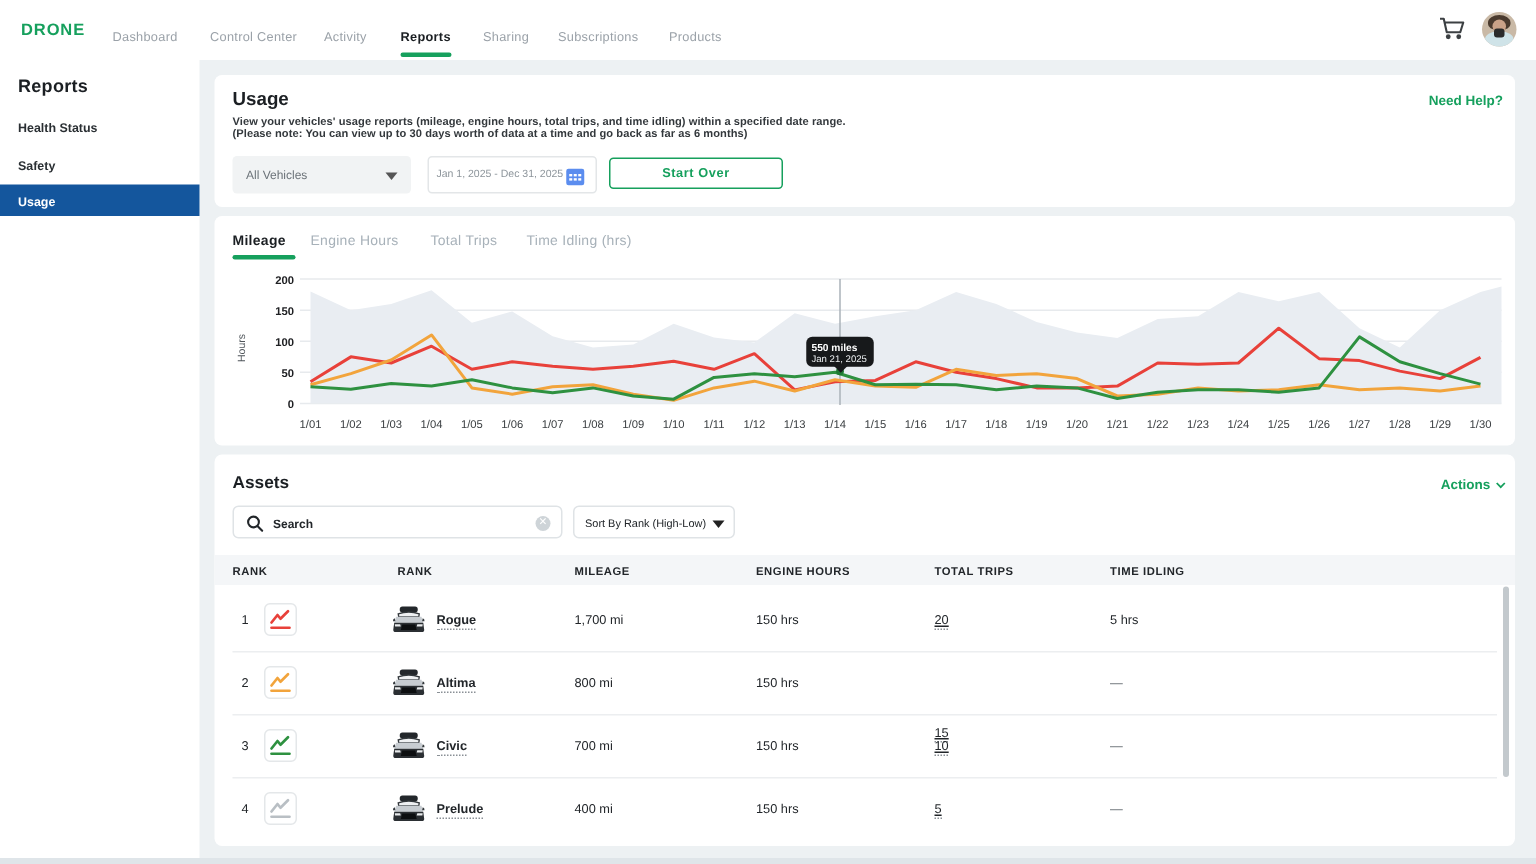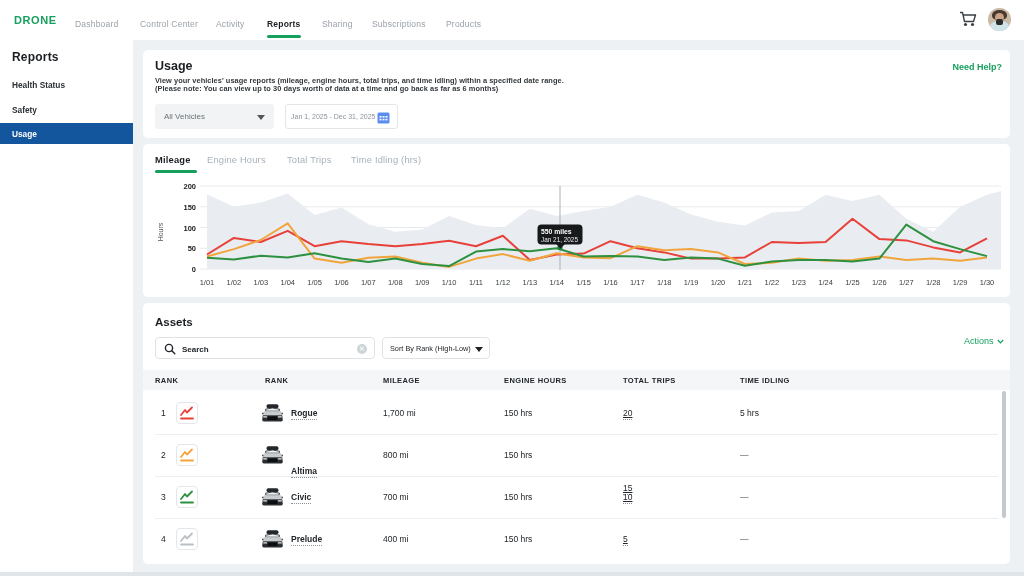--- a/index.html
+++ b/index.html
@@ -30,21 +30,21 @@
 #c1-select{position:absolute;left:12px;top:54px;width:119px;height:25px;background:#f1f3f4;border-radius:3px;font-size:8px;color:#6c7379;line-height:25px;padding-left:9px;}
 #c1-select .caret{position:absolute;right:9px;top:11px;width:0;height:0;border-left:4px solid transparent;border-right:4px solid transparent;border-top:5px solid #555;}
 #c1-date{position:absolute;left:142px;top:54px;width:113px;height:25px;border:1px solid #e3e6e8;border-radius:3px;font-size:7px;color:#8d959b;line-height:24px;padding-left:5px;letter-spacing:0;white-space:nowrap;overflow:hidden;}
 #c1-btn{position:absolute;left:263px;top:55px;width:116px;height:21px;border:1.5px solid #16a05d;border-radius:3px;text-align:center;font-size:8.5px;font-weight:bold;color:#16a05d;line-height:19px;letter-spacing:0.4px;}
 
 .tab{position:absolute;top:11px;font-size:9.3px;color:#a7b1b9;letter-spacing:0.2px;}
 #tab1{left:12px;color:#1b1f23;font-weight:bold;}
 #tabline{position:absolute;left:12px;top:26px;width:42px;height:2.5px;background:#16a05d;border-radius:2px;}
 
 #c3-title{position:absolute;left:12px;top:13px;font-size:11.5px;font-weight:bold;color:#1b1f23;}
-#actions{position:absolute;right:6px;top:15px;font-size:9px;font-weight:normal;color:#16a05d;margin-top:18px;}
+#actions{position:absolute;right:6px;top:15px;font-size:9px;font-weight:bold;color:#16a05d;}
 #search{position:absolute;left:12px;top:34px;width:220px;height:22px;border:1px solid #dfe3e6;border-radius:4px;}
 #search .ph{position:absolute;left:26px;top:7px;font-size:8px;font-weight:bold;color:#22262a;}
 #search .clear{position:absolute;right:7px;top:6px;width:10px;height:10px;border-radius:50%;background:#ced4d8;color:#fff;font-size:7px;line-height:10px;text-align:center;}
 #sort{position:absolute;left:239px;top:34px;width:108px;height:22px;border:1px solid #dfe3e6;border-radius:4px;font-size:7.3px;color:#22262a;line-height:21px;padding-left:7px;white-space:nowrap;}
 #sort .caret{position:absolute;right:6px;top:9px;width:0;height:0;border-left:4px solid transparent;border-right:4px solid transparent;border-top:5px solid #222;}
 #thead{position:absolute;left:0;top:67px;width:867px;height:20px;background:#f4f6f8;}
 .th{position:absolute;top:6px;font-size:7.5px;font-weight:bold;color:#22262a;letter-spacing:0.4px;}
 .row{position:absolute;left:0;width:867px;height:42px;}
 .sep{position:absolute;left:12px;width:843px;height:1px;background:#eceef0;}
 .cell{position:absolute;font-size:8.5px;color:#22262a;}
@@ -96,20 +96,21 @@
     <svg class="abs" style="right:7px;top:6px;" width="13" height="13" viewBox="0 0 13 13">
         <rect x="0.5" y="1.5" width="12" height="11" rx="1.5" fill="#5b8def"></rect>
         <rect x="2.5" y="5" width="2" height="1.6" fill="#fff"></rect>
         <rect x="5.5" y="5" width="2" height="1.6" fill="#fff"></rect>
         <rect x="8.5" y="5" width="2" height="1.6" fill="#fff"></rect>
         <rect x="2.5" y="7.8" width="2" height="1.6" fill="#fff"></rect>
         <rect x="5.5" y="7.8" width="2" height="1.6" fill="#fff"></rect>
         <rect x="8.5" y="7.8" width="2" height="1.6" fill="#fff"></rect>
       </svg>
   </div>
+  <div id="c1-btn">Start Over</div>
 </div>
 
 <div class="card" id="card2">
   <div class="tab" id="tab1">Mileage</div>
   <div class="tab" style="left:64px;">Engine Hours</div>
   <div class="tab" style="left:144px;">Total Trips</div>
   <div class="tab" style="left:208px;">Time Idling (hrs)</div>
   <div id="tabline"></div>
   <svg class="abs" style="left:0;top:0;" width="867" height="153" viewBox="0 0 867 153">
     <g stroke="#e7eaed" stroke-width="1">
@@ -235,21 +236,21 @@
     <rect x="5.5" y="0.3" width="12" height="4" rx="1.8" fill="#23272b"></rect>
     <path d="M4.5 5.2 Q11.5 2.8 18.5 5.2 L18.2 7.2 L4.8 7.2 Z" fill="#eef0f2" stroke="#33383c" stroke-width="0.9"></path>
     <path d="M3 7.2 L20 7.2 L21 11.2 L2 11.2 Z" fill="#c7ccd1"></path>
     <path d="M2.2 8.2 Q0.8 8.6 1 10.2 L2.6 10.2 Z" fill="#33383c"></path>
     <path d="M20.8 8.2 Q22.2 8.6 22 10.2 L20.4 10.2 Z" fill="#33383c"></path>
     <path d="M1.8 11.2 L21.2 11.2 L21.8 15.8 Q21.9 17.4 20.2 17.4 L2.8 17.4 Q1.1 17.4 1.2 15.8 Z" fill="#2b2f33"></path>
     <path d="M7.2 12.4 L15.8 12.4 L16.8 16 L6.2 16 Z" fill="#0c0e10"></path>
     <path d="M2.2 12.2 L5.8 12.2 L6.2 13.6 L2.4 13.6 Z" fill="#e9ebed"></path>
     <path d="M17.2 12.2 L20.8 12.2 L20.6 13.6 L16.8 13.6 Z" fill="#e9ebed"></path>
   </svg>
-  <div class="cell vname" style="left:148px;top:147px;margin-top:16px;">Altima</div>
+  <div class="cell vname" style="left:148px;top:147px;">Altima</div>
   <div class="cell" style="left:240px;top:147px;">800 mi</div>
   <div class="cell" style="left:361px;top:147px;">150 hrs</div>
   <div class="cell dotted" style="left:480px;top:147px;margin-top:33px;">15</div>
   <div class="cell dash" style="left:597px;top:147px;">—</div>
   <div class="cell rank" style="top:189px;">3</div>
   <div class="ticon" style="top:183px;">
     <svg width="20" height="20" viewBox="0 0 20 20" style="position:absolute;left:0;top:0;">
       <polyline points="4,12 8,7 10,9.5 15,4.5" fill="none" stroke="#2e9140" stroke-width="1.8" stroke-linejoin="round" stroke-linecap="round"></polyline>
       <line x1="4" y1="15.5" x2="16" y2="15.5" stroke="#2e9140" stroke-width="1.8" stroke-linecap="round"></line>
     </svg>

